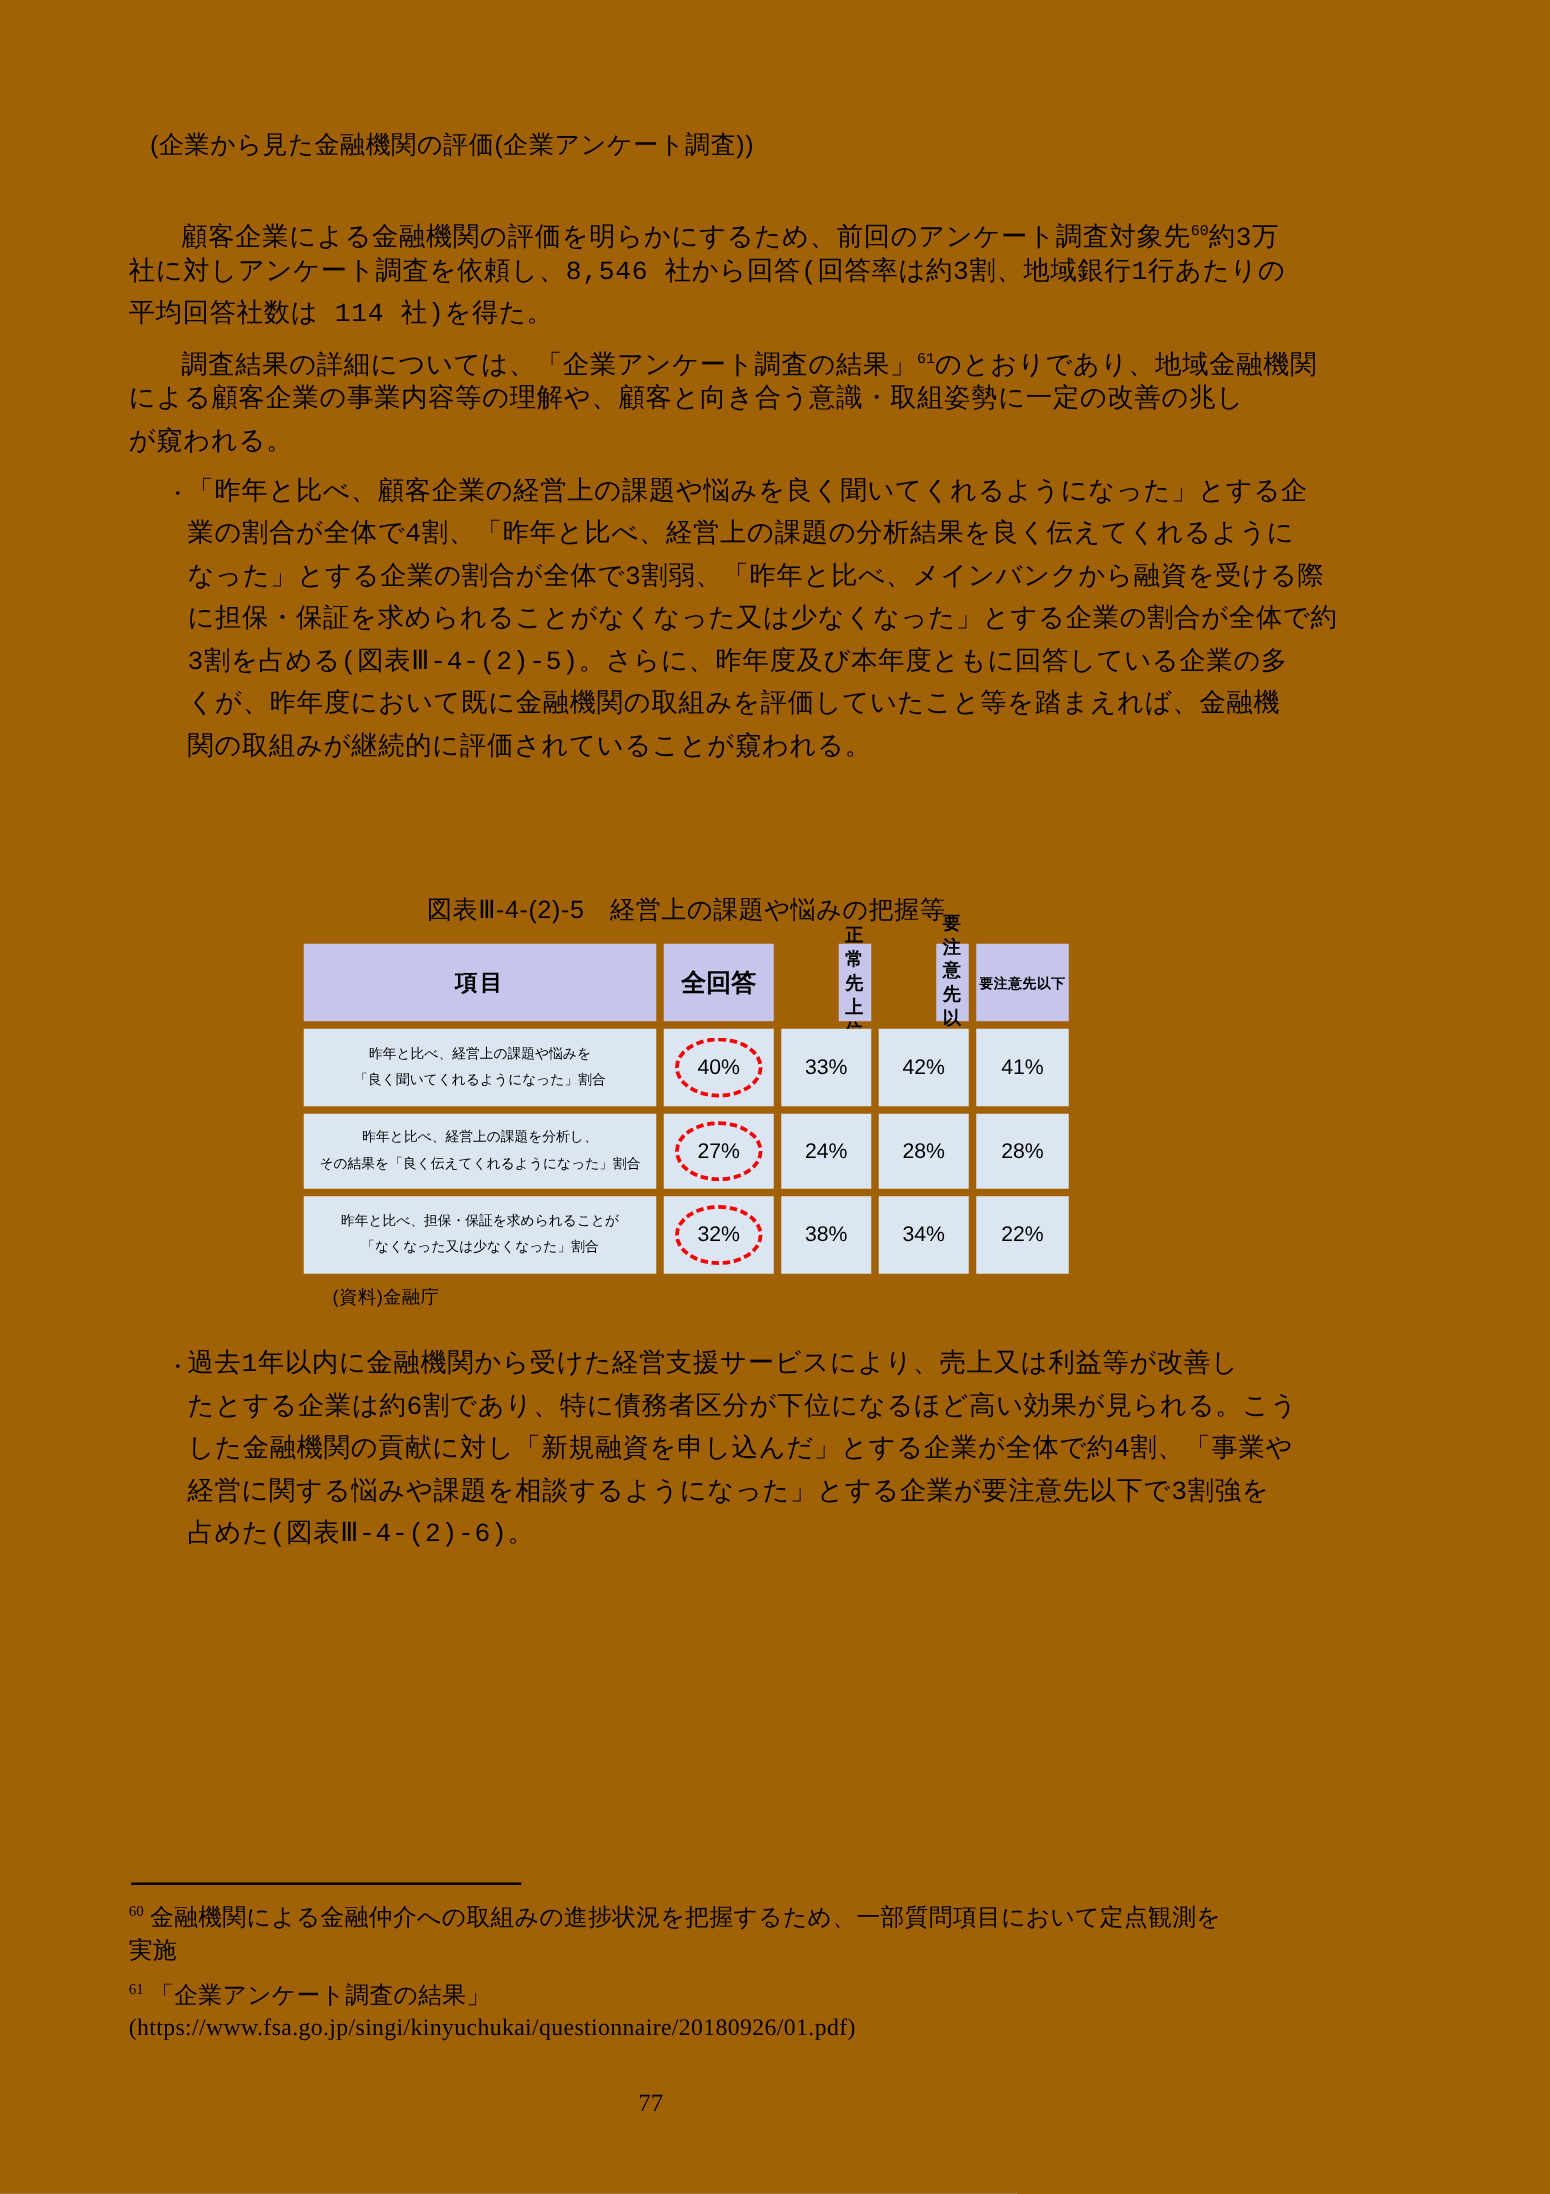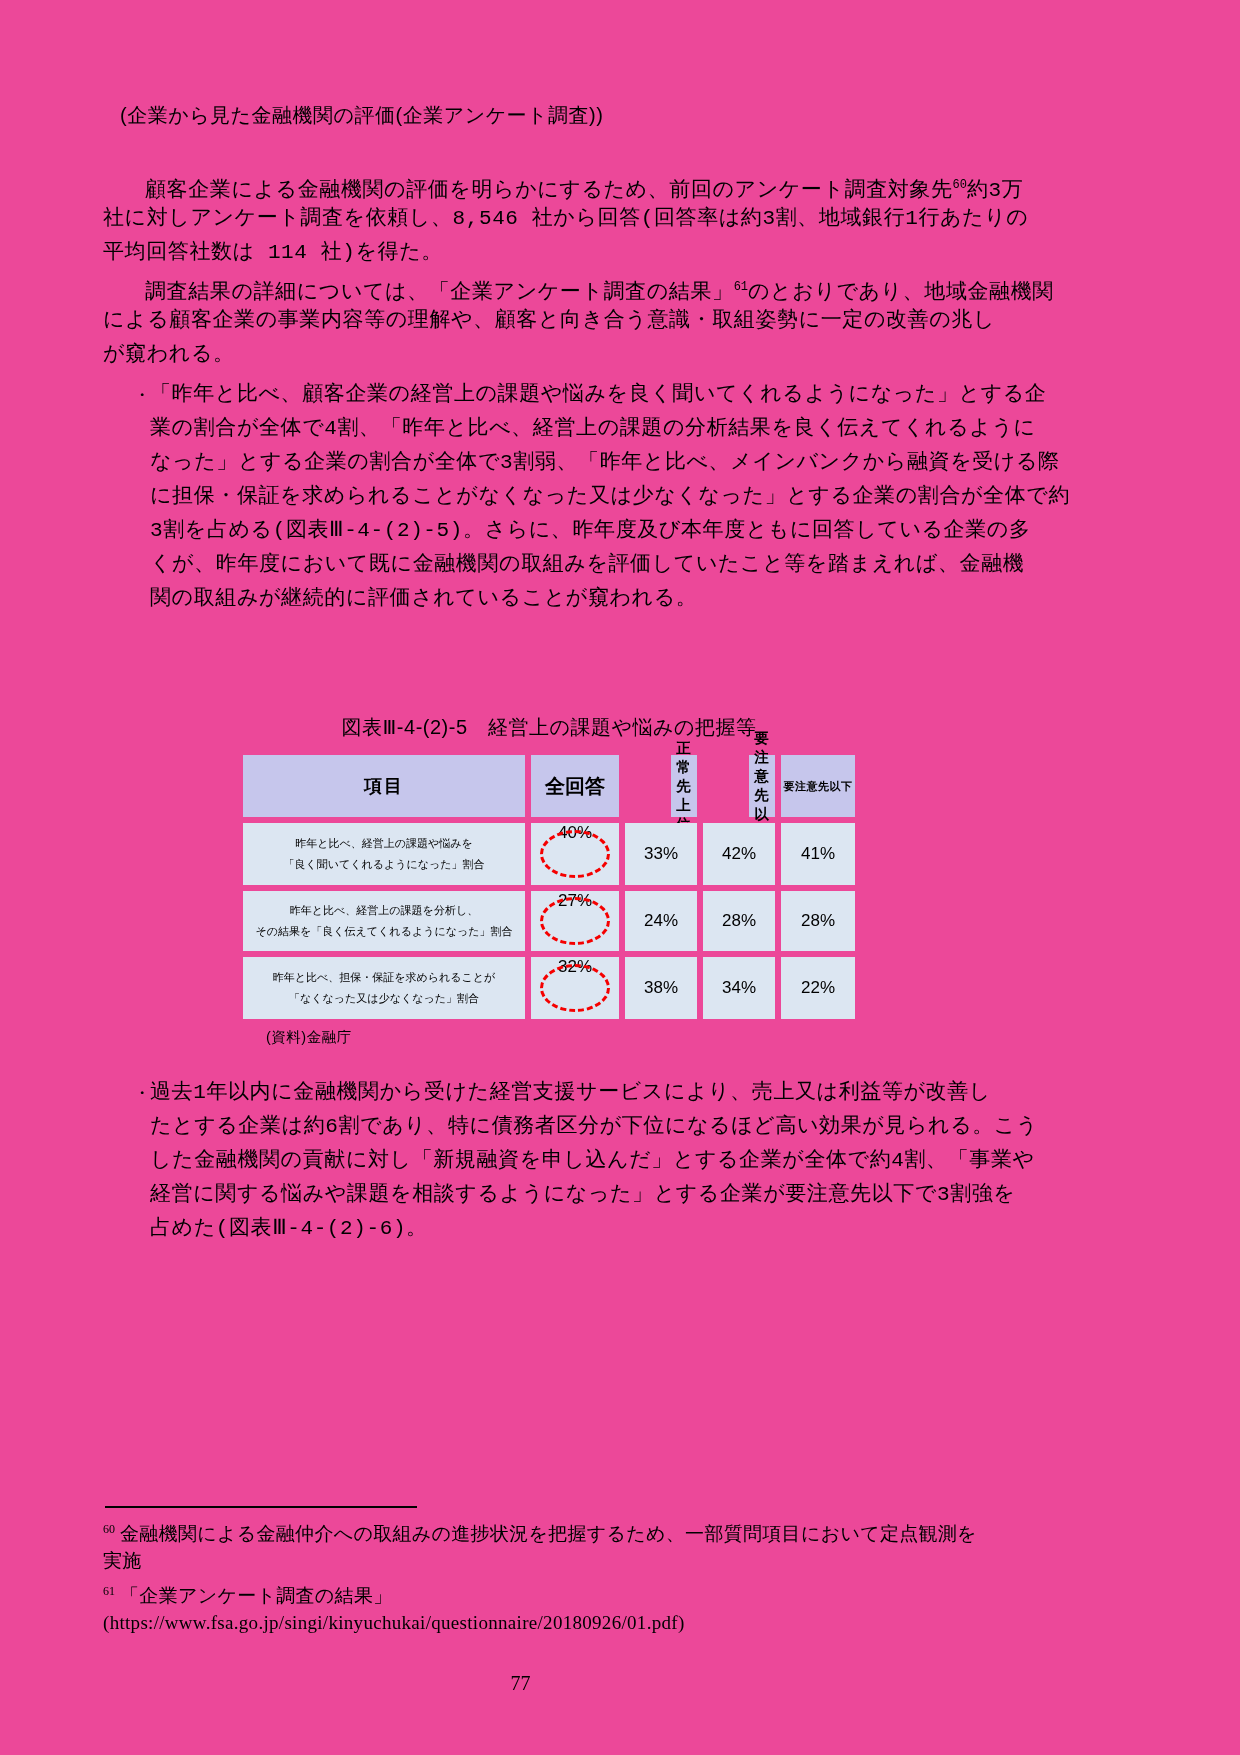--- a/index.html
+++ b/index.html
@@ -1,20 +1,20 @@
 <!DOCTYPE html>
 <html><head>
 <meta charset="utf-8">
 <style>
   html,body{margin:0;padding:0;background:#9a9a9a;}
   .page{
     position:relative;
     width:1240px;height:1755px;
     margin:0 auto;
-    background:#ec4899;
+    background:#a16207;
     font-family:"Liberation Sans","DejaVu Sans",sans-serif;
     color:#000;
     overflow:hidden;
   }
   .abs{position:absolute;}
   .body-text{font-size:21px;letter-spacing:0.6px;}
   .line{height:34px;line-height:34px;white-space:nowrap;font-family:Liberation Mono, monospace;}
   sup.ref{font-size:12px;vertical-align:super;letter-spacing:0;}
   .heading{top:102px;left:120px;font-size:20px;letter-spacing:0.5px;}
   .para1{top:168px;left:103px;width:1040px;}
@@ -36,21 +36,21 @@
   }
   .cell{display:flex;align-items:center;justify-content:center;text-align:center;flex-direction:column;}
   .th{background:#c6c6ec;font-weight:bold;}
   .th-item{font-size:18px;letter-spacing:2px;}
   .th-all{font-size:20px;}
   .th-mid{font-size:14.5px;letter-spacing:1px;margin-left:46px;}
   .th-small{font-size:11px;letter-spacing:0.5px;}
   .td{background:#dce6f2;}
   .td-item{font-size:11px;font-weight:normal;line-height:21px;}
   .td-val{font-size:17px;}
-  .circle-wrap{position:relative;display:flex;align-items:flex-start;justify-content:center;width:100%;height:100%;}
+  .circle-wrap{position:relative;display:flex;align-items:center;justify-content:center;width:100%;height:100%;}
   .red-ellipse{
     position:absolute;left:50%;top:50%;
     width:64px;height:42px;
     margin-left:-35px;margin-top:-24px;
     border:3px dashed #f50000;
     border-radius:50%;
   }
   .source{top:1028px;left:266px;font-size:14.5px;letter-spacing:0.5px;}
   
   .footnotes{top:1506px;left:103px;width:1040px;font-family:"Liberation Serif","DejaVu Serif",serif;font-size:19px;letter-spacing:0.3px;}

